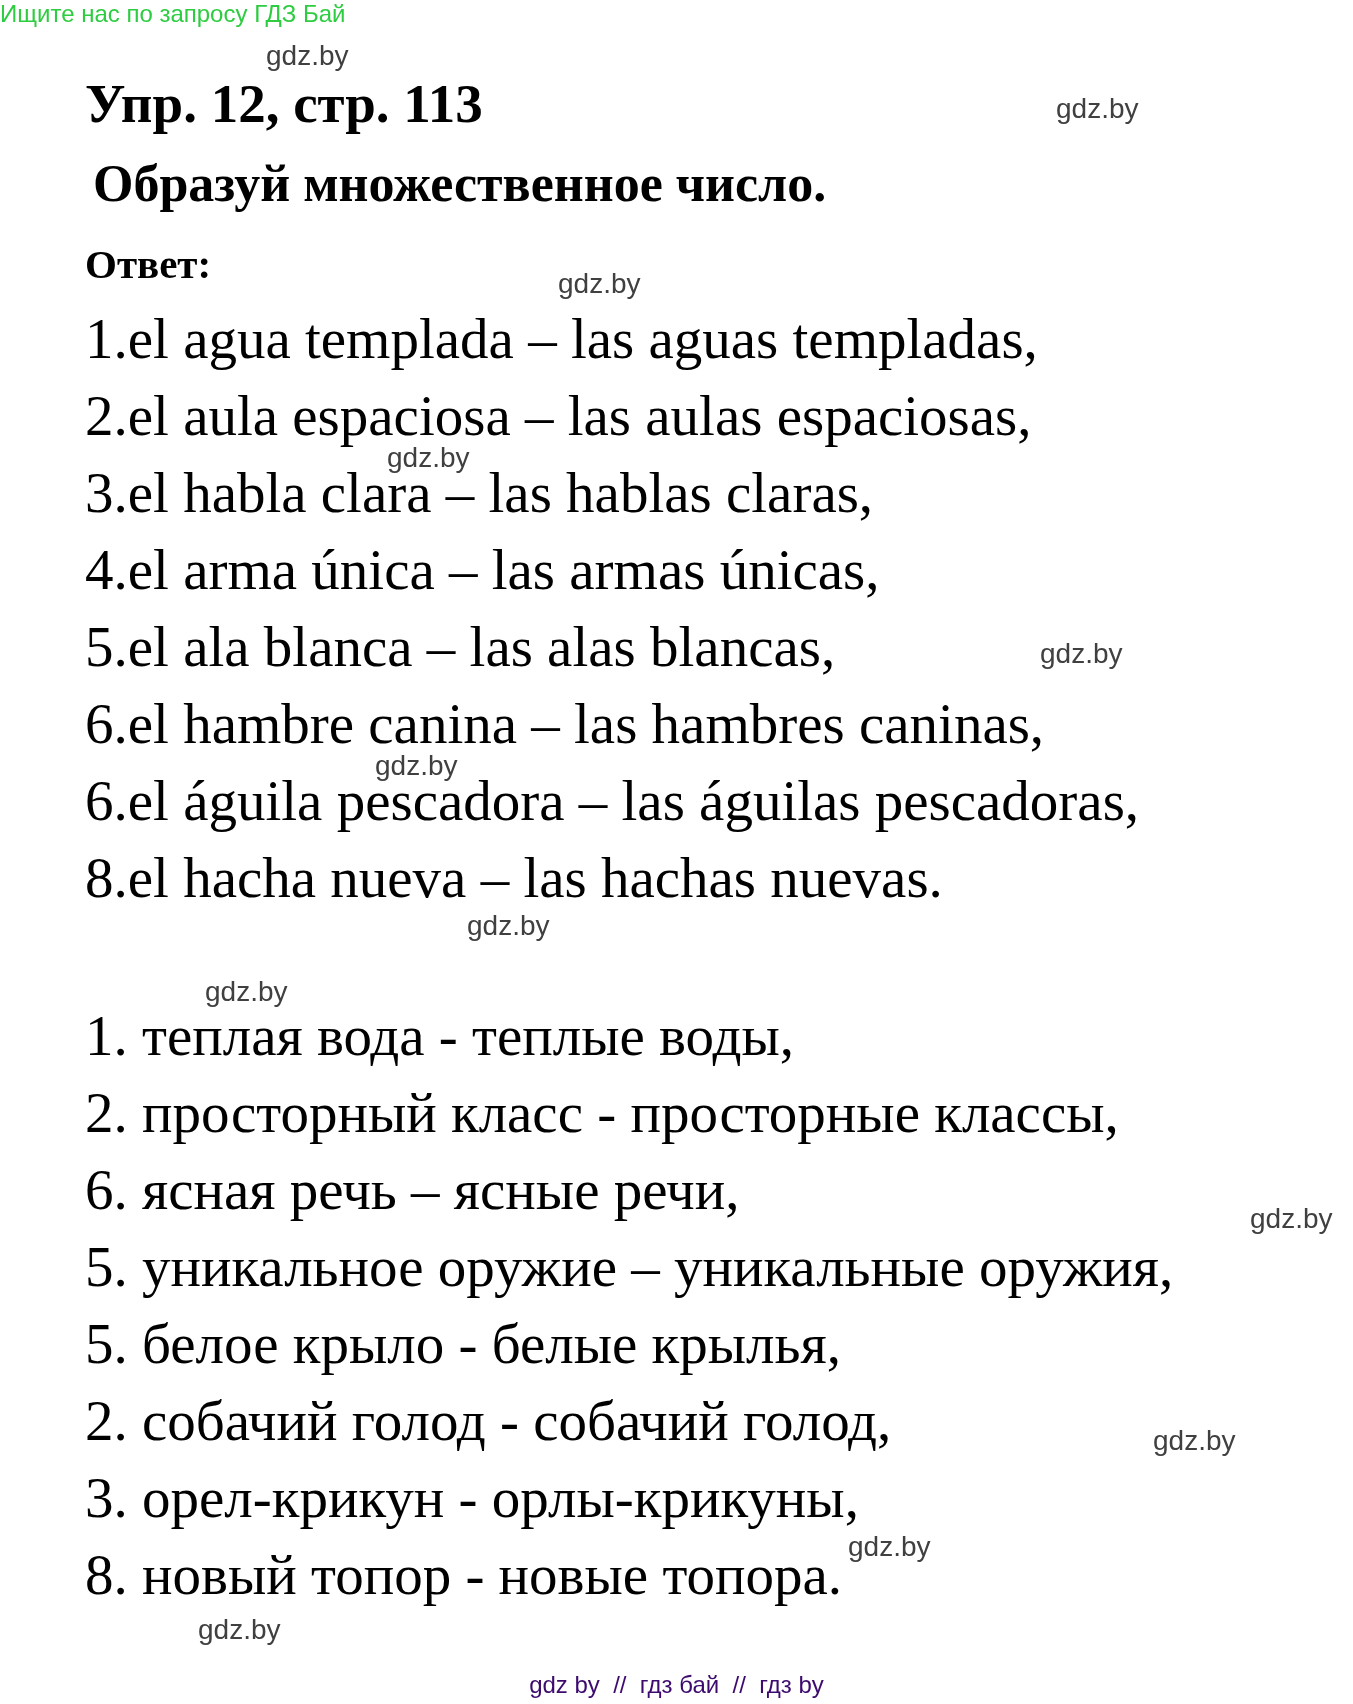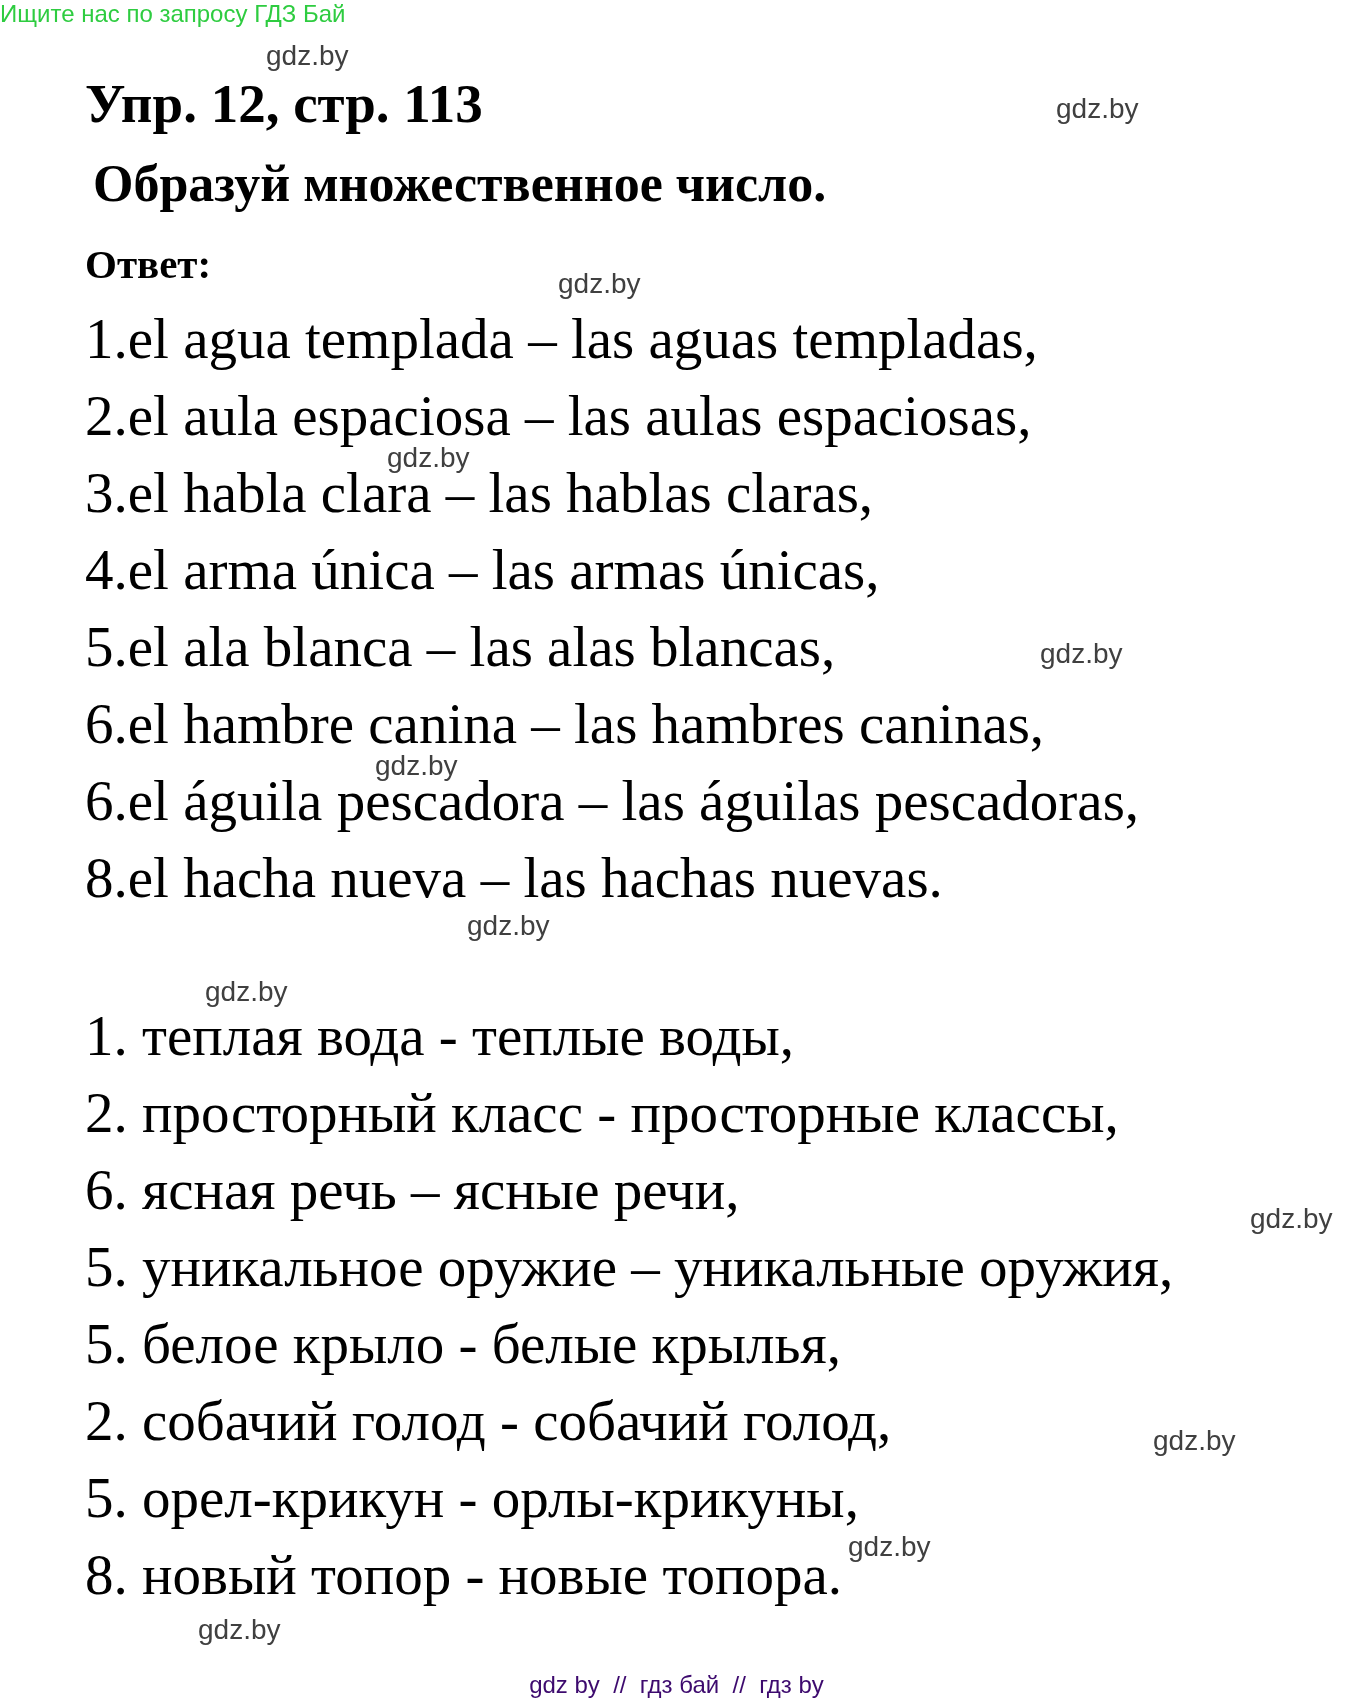--- a/index.html
+++ b/index.html
@@ -100,21 +100,21 @@
 <div class="line" style="top:692px">6.el hambre canina  – las hambres caninas,</div>
 <div class="line" style="top:769px">6.el águila pescadora  – las águilas pescadoras,</div>
 <div class="line" style="top:846px">8.el hacha nueva  – las hachas nuevas.</div>
 
 <div class="line" style="top:1004px">1. теплая вода - теплые воды,</div>
 <div class="line" style="top:1081px">2. просторный класс - просторные классы,</div>
 <div class="line" style="top:1158px">6. ясная речь – ясные речи,</div>
 <div class="line" style="top:1235px">5. уникальное оружие – уникальные оружия,</div>
 <div class="line" style="top:1312px">5. белое крыло - белые крылья,</div>
 <div class="line" style="top:1389px">2. собачий голод - собачий голод,</div>
-<div class="line" style="top:1466px">5. орел-крикун  - орлы-крикуны,</div>
+<div class="line" style="top:1466px">3. орел-крикун  - орлы-крикуны,</div>
 <div class="line" style="top:1543px">8. новый топор - новые топора.</div>
 
 <div class="watermark" style="left:266px; top:40px">gdz.by</div>
 <div class="watermark" style="left:1056px; top:93px">gdz.by</div>
 <div class="watermark" style="left:558px; top:268px">gdz.by</div>
 <div class="watermark" style="left:387px; top:442px">gdz.by</div>
 <div class="watermark" style="left:1040px; top:638px">gdz.by</div>
 <div class="watermark" style="left:375px; top:750px">gdz.by</div>
 <div class="watermark" style="left:467px; top:910px">gdz.by</div>
 <div class="watermark" style="left:205px; top:976px">gdz.by</div>

